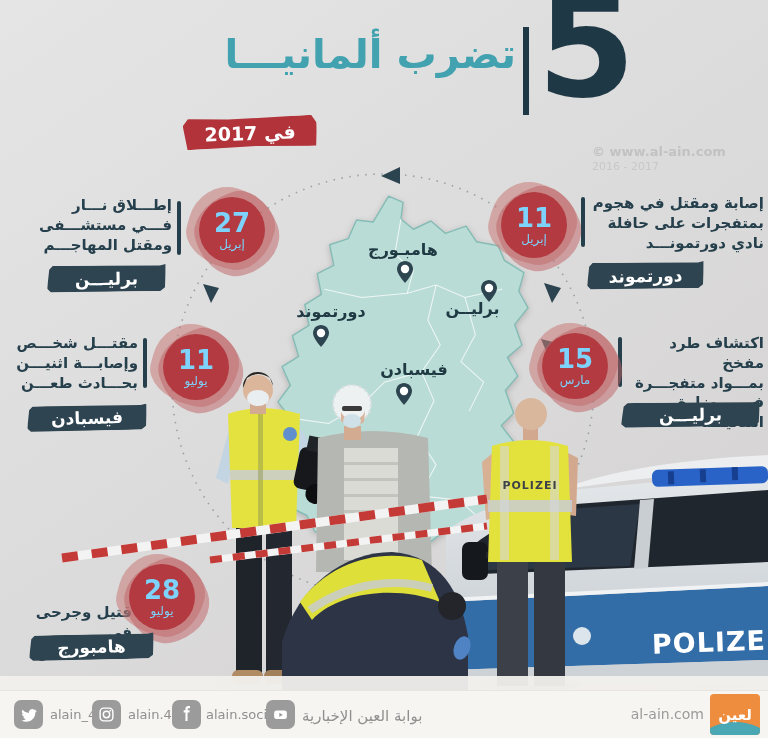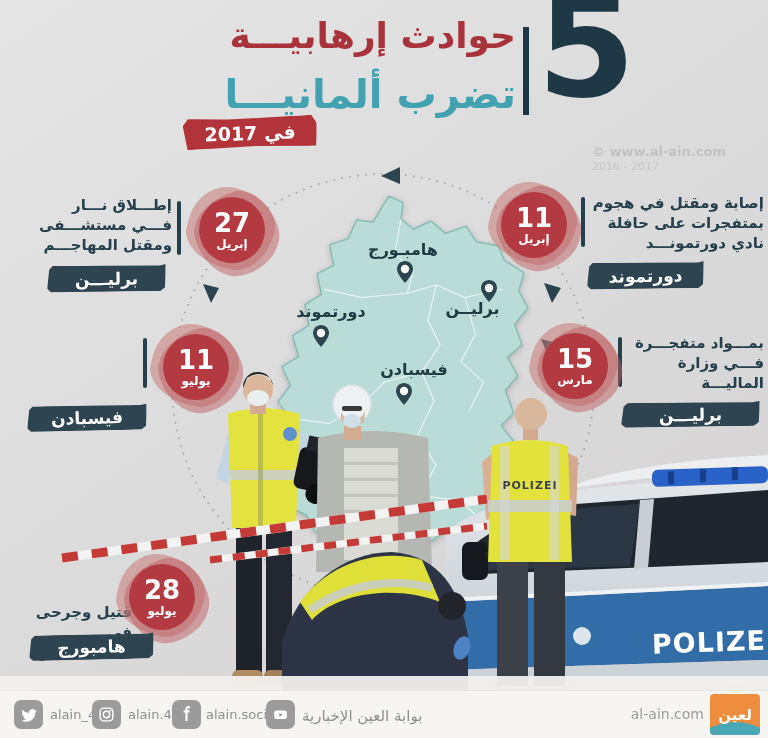--- a/index.html
+++ b/index.html
@@ -48,23 +48,23 @@
   .vb2{left:581px;top:197px;height:50px;}
   .vb3{left:143px;top:338px;height:50px;}
   .vb4{left:618px;top:337px;height:50px;}
 
   .splat{position:absolute;width:66px;height:66px;}
   .splat .blob1{position:absolute;left:-11px;top:-9px;right:-9px;bottom:-5px;background:#c67a77;opacity:.55;
       border-radius:48% 60% 42% 58%/55% 45% 62% 40%;transform:rotate(15deg);}
   .splat .blob2{position:absolute;left:-3px;top:-4px;right:-13px;bottom:-12px;background:#bd6063;opacity:.5;
       border-radius:60% 40% 55% 45%/42% 60% 45% 58%;transform:rotate(-20deg);}
   .splat .core{position:absolute;inset:0;background:#b23a40;border-radius:50%;display:flex;flex-direction:column;
-      align-items:center;justify-content:center;color:#ffffff;}
+      align-items:center;justify-content:center;color:#7dd3fc;}
   .splat .day{font-size:26px;font-weight:800;line-height:1;}
-  .splat .month{font-size:12px;font-weight:700;margin-top:1px;direction:rtl;}
+  .splat .month{font-size:12px;font-weight:400;margin-top:1px;direction:rtl;}
   .s1{left:199px;top:197px;} .s2{left:501px;top:192px;} .s3{left:163px;top:334px;}
   .s4{left:542px;top:333px;text-align:right;} .s5{left:129px;top:564px;}
 
   .city{position:absolute;background:#2e4450;color:#fff;font-weight:700;font-size:17px;direction:rtl;
       display:flex;align-items:center;justify-content:center;
       clip-path:polygon(2% 14%,5% 0,95% 5%,100% 0,99% 86%,95% 100%,3% 97%,0 84%);}
   .c1{left:47px;top:265px;width:119px;height:27px;transform:rotate(-1deg);}
   .c2{left:587px;top:262px;width:117px;height:27px;transform:rotate(-1deg);}
   .c3{left:27px;top:405px;width:120px;height:26px;transform:rotate(-1.5deg);}
   .c4{left:621px;top:402px;width:139px;height:25px;transform:rotate(-1deg);}
@@ -95,21 +95,20 @@
     <circle cx="383" cy="385" r="211" fill="none" stroke="#98a2a4" stroke-width="1.6" stroke-dasharray="1.5 6.5"></circle>
     <polygon points="400,167 381,176 400,184" fill="#2c444f"></polygon>
     <polygon points="203,284 219,288 211,303" fill="#2c444f"></polygon>
     <polygon points="544,283 561,288 552,303" fill="#2c444f"></polygon>
     <polygon points="541,339 557,343 549,358" fill="#2c444f"></polygon>
   </svg>
 
   <div class="five">5</div>
   <div class="hdr-divider"></div>
   <div class="titles">
-    <div class="t1">حوادث إرهابيـــة</div>
     <div class="t2">تضرب ألمانيـــا</div>
   </div>
   <div class="year-badge">في 2017</div>
   <div class="watermark">
     <div>© www.al-ain.com</div>
     <div class="yrs">2016 - 2017</div>
   </div>
 
   <svg class="mapsvg" width="284" height="372" viewBox="0 0 270 360">
     <path d="M122,6 L136,12 L134,28 L146,38 L163,30 L177,42 L197,35 L207,50 L228,54 L234,68
@@ -178,32 +177,38 @@
   <div class="splat s2">
     <div class="blob1"></div>
     <div class="blob2"></div>
     <div class="core">
         <span class="day">11</span>
         <span class="month">إبريل</span>
       </div>
   </div>
   <div class="city c2">دورتموند</div>
 
+  <div class="desc d3">
+    <div>مقتـــل شخـــص</div>
+    <div>وإصابـــة اثنيـــن</div>
+    <div>بحـــادث طعـــن</div>
+  </div>
   <div class="vbar vb3"></div>
   <div class="splat s3">
     <div class="blob1"></div>
     <div class="blob2"></div>
     <div class="core">
         <span class="day">11</span>
         <span class="month">يوليو</span>
       </div>
   </div>
   <div class="city c3">فيسبادن</div>
 
   <div class="desc d4">
+    <div>اكتشاف طرد مفخخ</div>
     <div>بمـــواد متفجـــرة</div>
     <div>فـــي وزارة الماليـــة</div>
   </div>
   <div class="vbar vb4"></div>
   <div class="splat s4">
     <div class="blob1"></div>
     <div class="blob2"></div>
     <div class="core">
         <span class="day">15</span>
         <span class="month">مارس</span>

